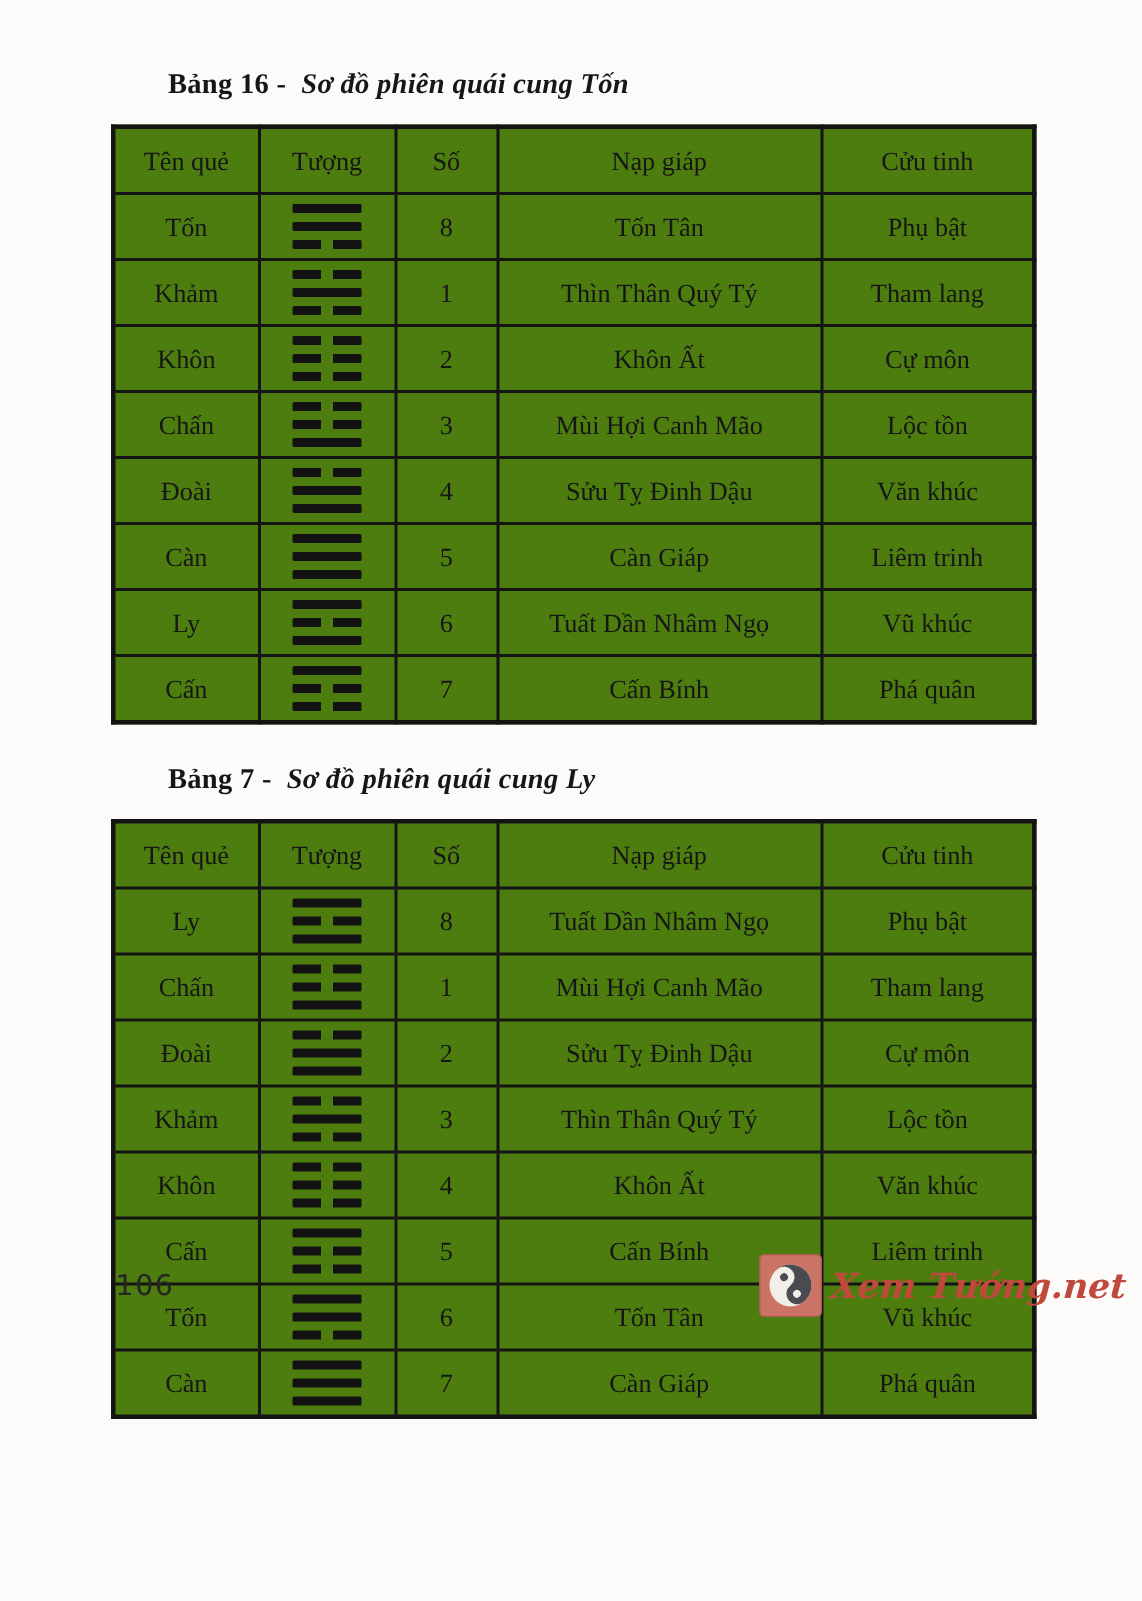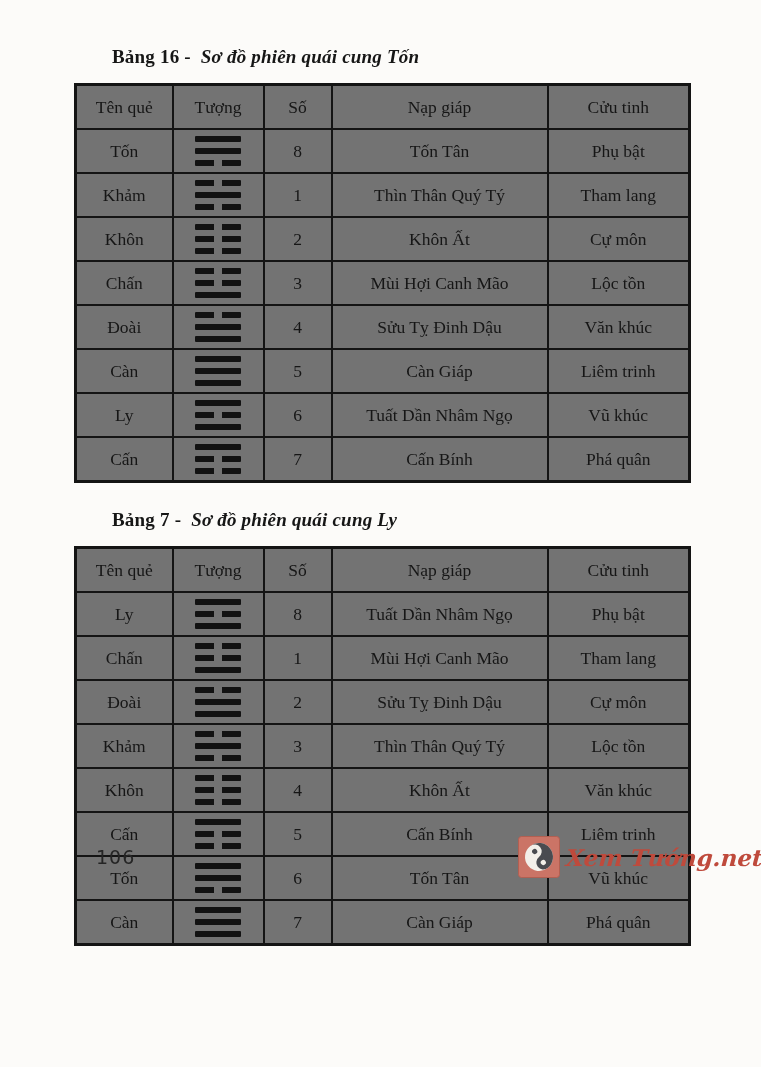--- a/index.html
+++ b/index.html
@@ -24,21 +24,21 @@
     letter-spacing: 0.2px;
     white-space: nowrap;
   }
   .caption .caption-title { font-style: italic; margin-left: 5px; }
   .caption-2 { margin-top: 26px; }
 
   table.pq {
     border-collapse: collapse;
     table-layout: fixed;
     width: 614px;
-    background: #737373;
+    background: #4d7c0f;
   }
   table.pq, table.pq th, table.pq td { border: 2px solid #141414; }
   table.pq { border-width: 3px; }
   table.pq th, table.pq td {
     text-align: center;
     vertical-align: middle;
     font-size: 17.5px;
     font-weight: normal;
     height: 42px;
     padding: 0;
@@ -61,23 +61,22 @@
     width: 46px; height: 6px;
     background: #121212;
     border-radius: 1px;
   }
   .tri-line.broken {
     background: linear-gradient(90deg, #121212 0 41%, transparent 41% 59%, #121212 59% 100%);
   }
 
   .footer {
     position: absolute;
-    left: 0; right: 0; bottom: 0;
+    left: 0; right: 12px; bottom: 0;
     height: 78px;
-    margin-left: 19px;
   }
   .page-number {
     position: absolute;
     left: 77px; top: 18px;
     font-family: "DejaVu Sans", sans-serif;
     font-size: 19px;
     color: #252525;
     letter-spacing: 1px;
   }
   .watermark {

